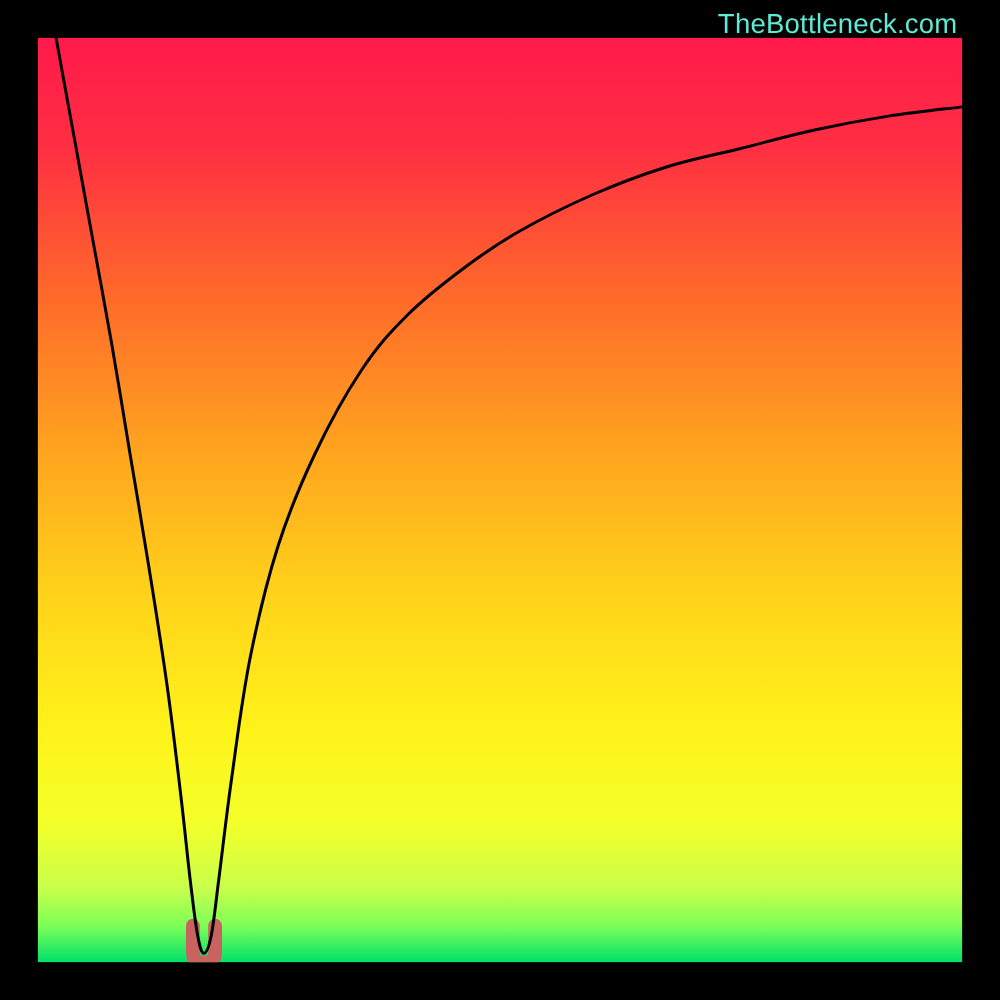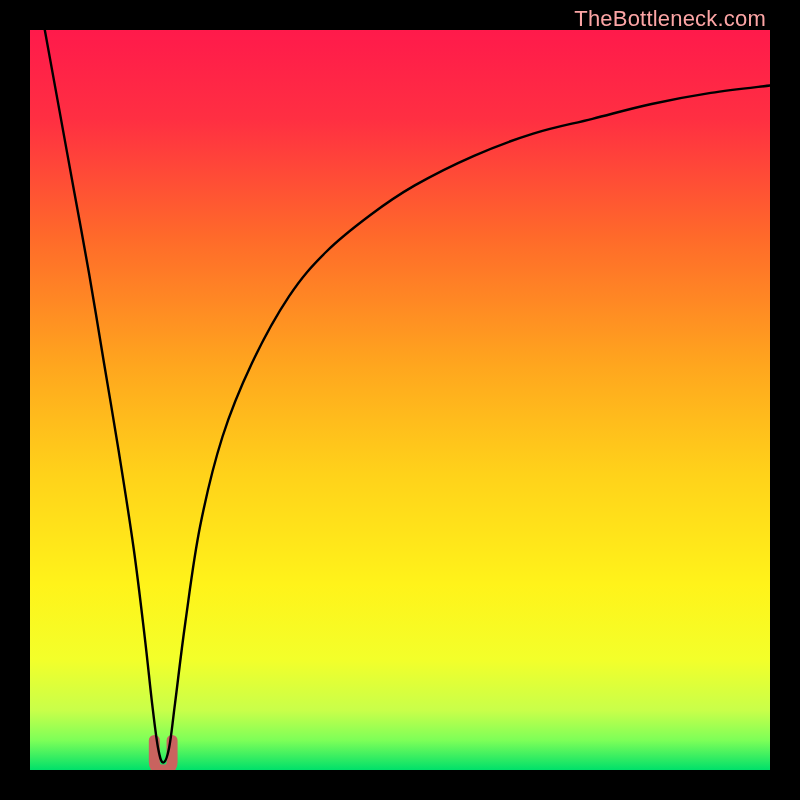--- a/index.html
+++ b/index.html
@@ -31,21 +31,21 @@
   .curve-svg {
     position: absolute;
     inset: 0;
     width: 100%;
     height: 100%;
   }
   .watermark {
     position: absolute;
     top: 6px;
     right: 34px;
-    color: #fca5a5;
+    color: #5eead4;
     font-size: 22px;
     font-weight: 500;
     letter-spacing: 0.2px;
     user-select: none;
   }
 </style>
 </head>
 <body>
 
 <div class="frame">

